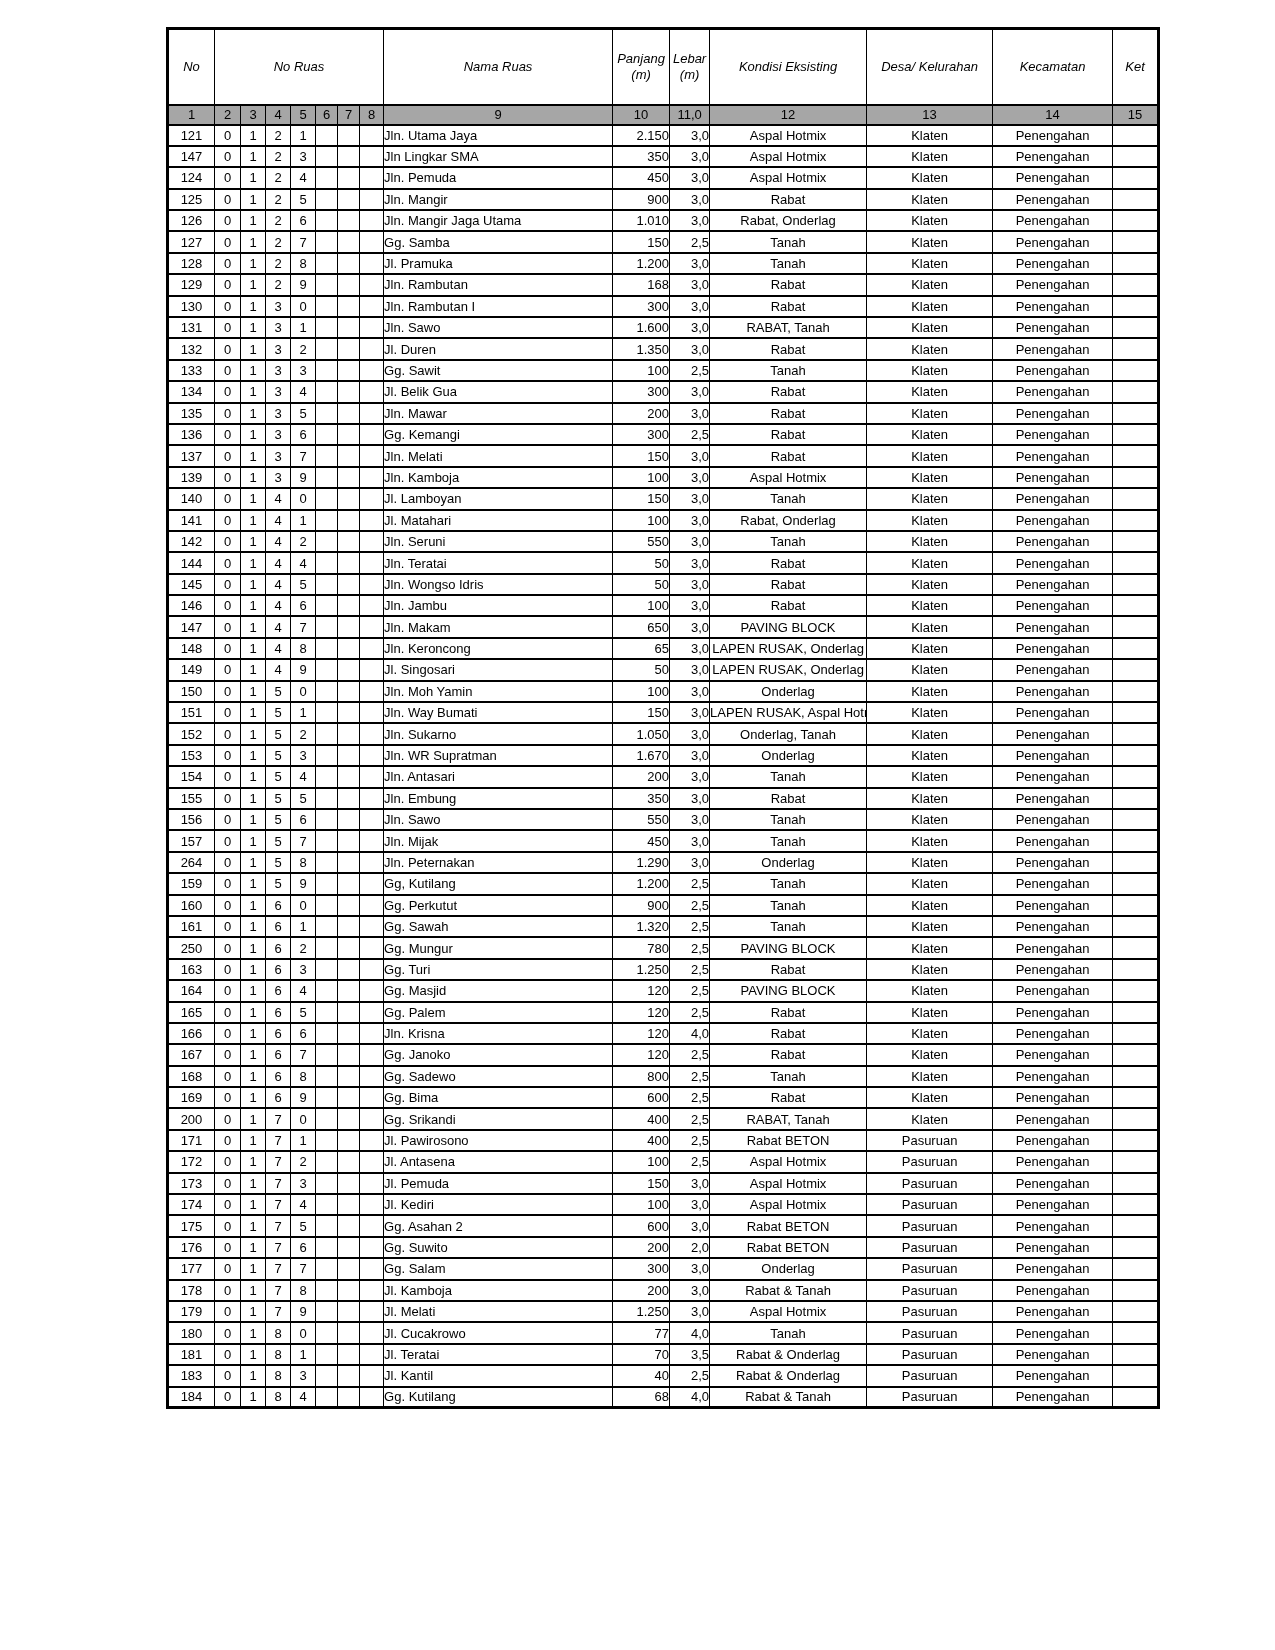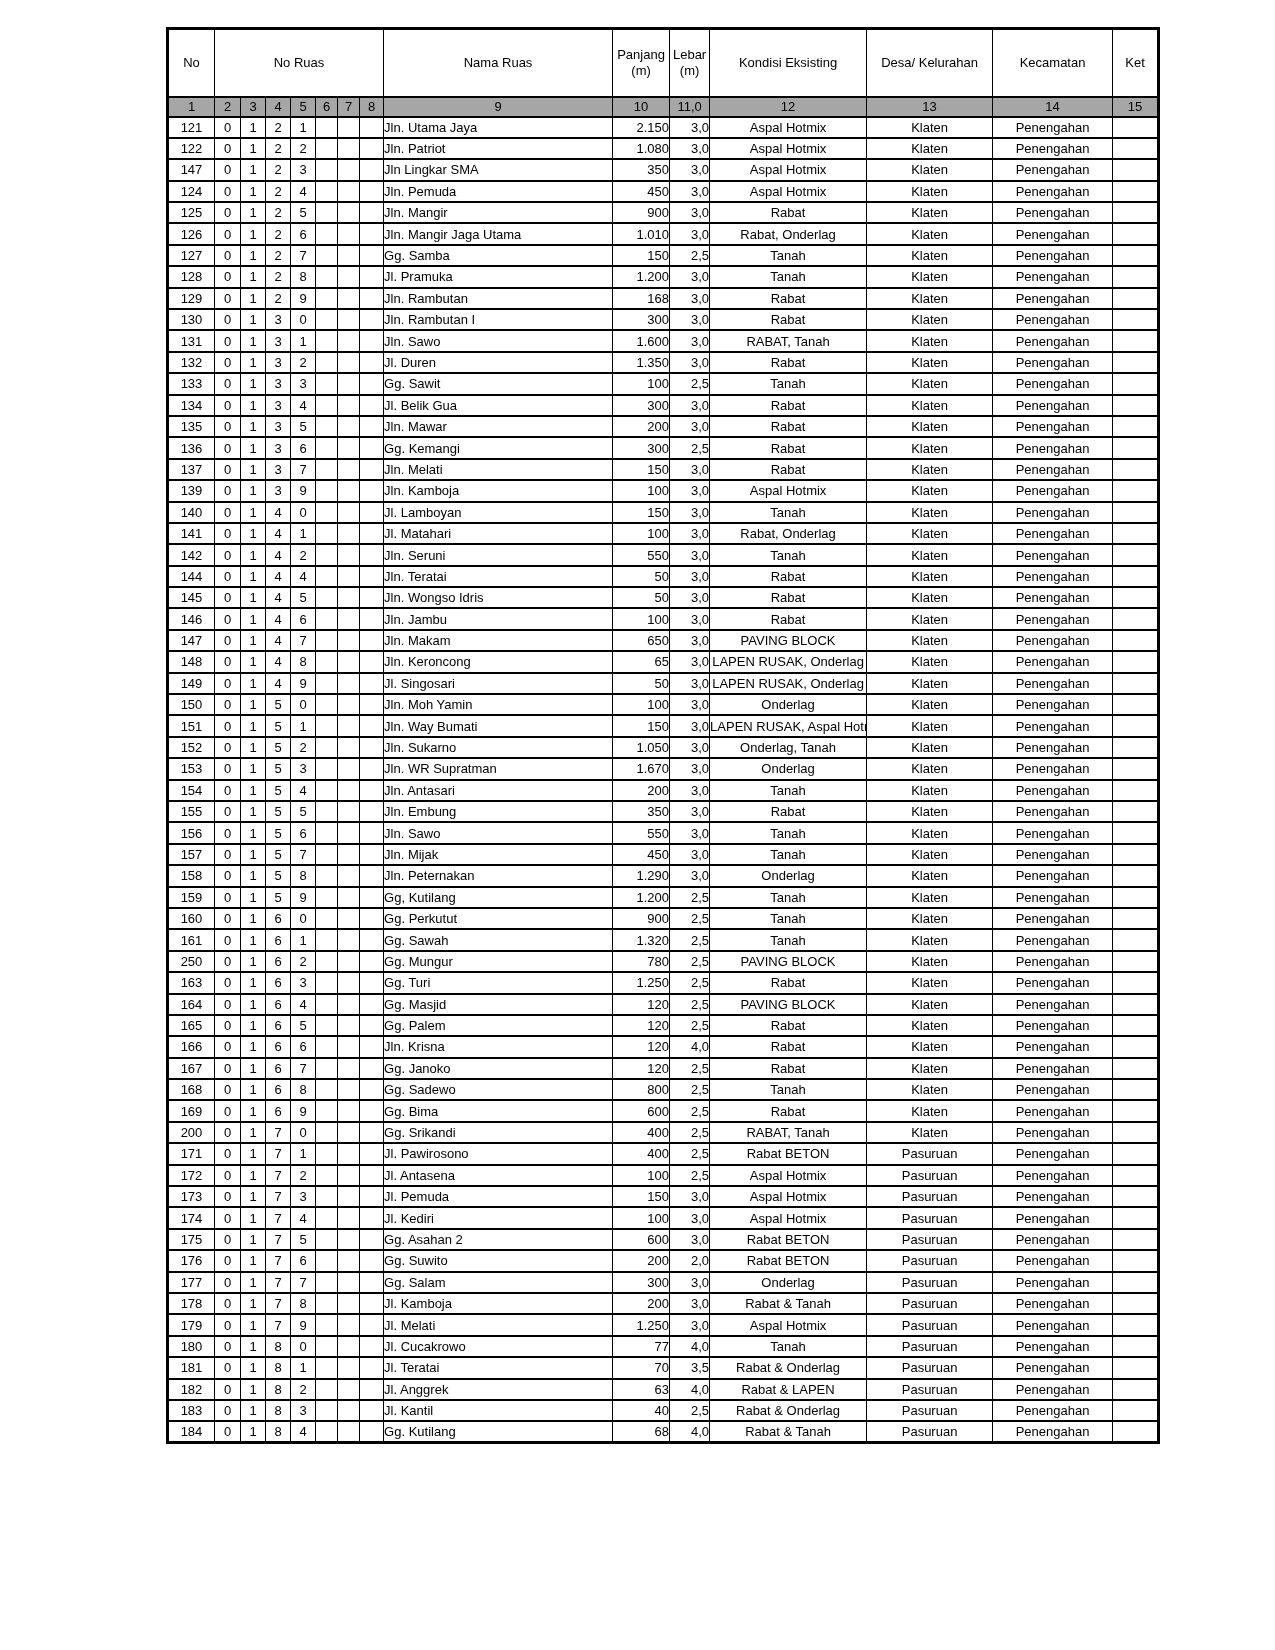--- a/index.html
+++ b/index.html
@@ -23,21 +23,21 @@
   }
   table.road th, table.road td{
     border:1px solid #000;
     border-top-width:2px;
     border-bottom-width:2px;
     padding:0;
     vertical-align:middle;
     font-weight:normal;
     overflow:hidden;
   }
-  thead tr.main-head{height:68px;}
+  thead tr.main-head{height:76px;font-style:italic;}
   thead tr.numrow{height:20px;}
   tbody tr{height:21.4px;}
   thead tr.main-head th{text-align:center;line-height:1.25;}
   .numrow td{background:#a6a6a6;text-align:center;}
   .c{text-align:center;}
   .l{text-align:left;padding-left:5px;white-space:nowrap;}
   .r{text-align:right;}
   .pj{padding-right:6px;}
   .lb{padding-right:7px;}
   .dl{border-left:1px dotted #000;}
@@ -115,37 +115,20 @@
           <td class="c dl dr"></td>
           <td class="l dl">Jln. Utama Jaya</td>
           <td class="r pj">2.150</td>
           <td class="r lb">3,0</td>
           <td class="c bl2 ko">Aspal Hotmix</td>
           <td class="c">Klaten</td>
           <td class="c">Penengahan</td>
           <td class="c bl2"></td>
         </tr>
         <tr>
-          <td class="c">122</td>
-          <td class="c dr">0</td>
-          <td class="c dl dr">1</td>
-          <td class="c dl dr">2</td>
-          <td class="c dl dr">2</td>
-          <td class="c dl dr"></td>
-          <td class="c dl dr"></td>
-          <td class="c dl dr"></td>
-          <td class="l dl">Jln. Patriot</td>
-          <td class="r pj">1.080</td>
-          <td class="r lb">3,0</td>
-          <td class="c bl2 ko">Aspal Hotmix</td>
-          <td class="c">Klaten</td>
-          <td class="c">Penengahan</td>
-          <td class="c bl2"></td>
-        </tr>
-        <tr>
           <td class="c">147</td>
           <td class="c dr">0</td>
           <td class="c dl dr">1</td>
           <td class="c dl dr">2</td>
           <td class="c dl dr">3</td>
           <td class="c dl dr"></td>
           <td class="c dl dr"></td>
           <td class="c dl dr"></td>
           <td class="l dl">Jln Lingkar SMA</td>
           <td class="r pj">350</td>
@@ -693,21 +676,21 @@
           <td class="c dl dr"></td>
           <td class="l dl">Jln. Mijak</td>
           <td class="r pj">450</td>
           <td class="r lb">3,0</td>
           <td class="c bl2 ko">Tanah</td>
           <td class="c">Klaten</td>
           <td class="c">Penengahan</td>
           <td class="c bl2"></td>
         </tr>
         <tr>
-          <td class="c">158</td>
+          <td class="c">264</td>
           <td class="c dr">0</td>
           <td class="c dl dr">1</td>
           <td class="c dl dr">5</td>
           <td class="c dl dr">8</td>
           <td class="c dl dr"></td>
           <td class="c dl dr"></td>
           <td class="c dl dr"></td>
           <td class="l dl">Jln. Peternakan</td>
           <td class="r pj">1.290</td>
           <td class="r lb">3,0</td>
@@ -1096,37 +1079,20 @@
           <td class="c dl dr">1</td>
           <td class="c dl dr">8</td>
           <td class="c dl dr">1</td>
           <td class="c dl dr"></td>
           <td class="c dl dr"></td>
           <td class="c dl dr"></td>
           <td class="l dl">Jl. Teratai</td>
           <td class="r pj">70</td>
           <td class="r lb">3,5</td>
           <td class="c bl2 ko">Rabat &amp; Onderlag</td>
-          <td class="c">Pasuruan</td>
-          <td class="c">Penengahan</td>
-          <td class="c bl2"></td>
-        </tr>
-        <tr>
-          <td class="c">182</td>
-          <td class="c dr">0</td>
-          <td class="c dl dr">1</td>
-          <td class="c dl dr">8</td>
-          <td class="c dl dr">2</td>
-          <td class="c dl dr"></td>
-          <td class="c dl dr"></td>
-          <td class="c dl dr"></td>
-          <td class="l dl">Jl. Anggrek</td>
-          <td class="r pj">63</td>
-          <td class="r lb">4,0</td>
-          <td class="c bl2 ko">Rabat &amp; LAPEN</td>
           <td class="c">Pasuruan</td>
           <td class="c">Penengahan</td>
           <td class="c bl2"></td>
         </tr>
         <tr>
           <td class="c">183</td>
           <td class="c dr">0</td>
           <td class="c dl dr">1</td>
           <td class="c dl dr">8</td>
           <td class="c dl dr">3</td>

